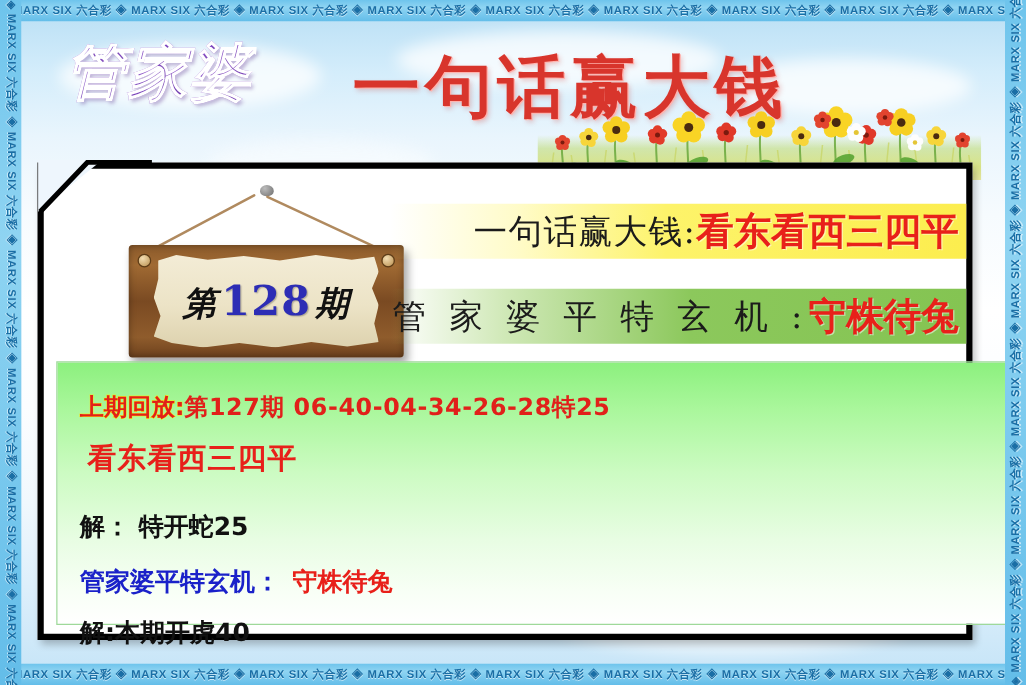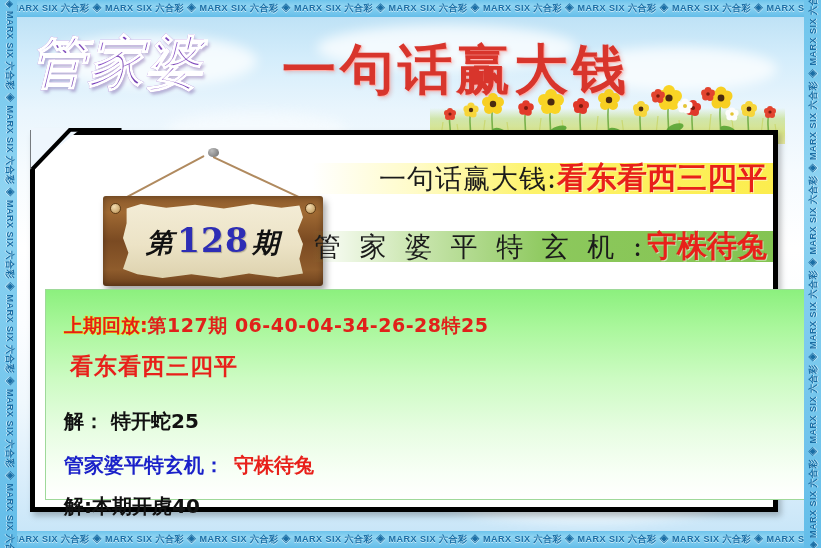--- a/index.html
+++ b/index.html
@@ -49,23 +49,23 @@
   .cloud{position:absolute;border-radius:50%;background:rgba(255,255,255,.75);filter:blur(6px);}
   .c1{left:30px;top:18px;width:210px;height:52px;}
   .c2{left:300px;top:8px;width:260px;height:46px;}
   .c3{left:560px;top:30px;width:200px;height:44px;}
   .c4{left:60px;top:430px;width:240px;height:56px;opacity:.8;}
   .c5{left:420px;top:448px;width:300px;height:58px;opacity:.8;}
   .c6{left:150px;top:95px;width:180px;height:36px;opacity:.6;}
 
   
   .title-main{
-    position:absolute;left:30px;top:26px;
-    font-family:"DejaVu Sans","Liberation Sans",sans-serif;
-    font-size:56px;font-weight:bold;font-style:italic;
+    position:absolute;left:52px;top:26px;
+    font-family:"DejaVu Sans","Liberation Sans",sans-serif;
+    font-size:48px;font-weight:bold;font-style:italic;
     letter-spacing:2px;
     background:linear-gradient(180deg,#7b3fc4 0%,#9a5fd4 40%,#6f35b8 100%);
     -webkit-background-clip:text;background-clip:text;
     color:transparent;
     -webkit-text-stroke:1px #ffffff;
     text-shadow:2px 3px 3px rgba(90,50,140,.35);
     white-space:nowrap;
   }
   .title-sub{
     position:absolute;left:282px;top:34px;
@@ -137,21 +137,21 @@
     font-family:"DejaVu Serif","Liberation Serif",serif;
     font-size:27px;font-weight:bold;white-space:nowrap;
     letter-spacing:1px;
   }
   .issue .cn{color:#111;font-style:italic;}
   .issue .num{color:#2d2db5;font-size:33px;padding:0 3px;
     text-shadow:1px 1px 1px rgba(0,0,0,.25);}
 
   
   .strip{
-    position:absolute;height:31px;display:flex;align-items:center;
+    position:absolute;height:44px;display:flex;align-items:center;
     justify-content:flex-end;padding-right:6px;box-sizing:border-box;
     white-space:nowrap;
   }
   .strip-yellow{
     left:312px;top:163px;width:461px;
     background:linear-gradient(90deg,rgba(255,248,150,0) 0%,rgba(255,247,135,.45) 22%,#fdf36a 48%,#fced4e 100%);
   }
   .strip-green{
     left:312px;top:231px;width:461px;
     background:linear-gradient(90deg,rgba(140,200,90,0) 0%,rgba(150,205,95,.45) 20%,#8cc85c 52%,#84c452 100%);

